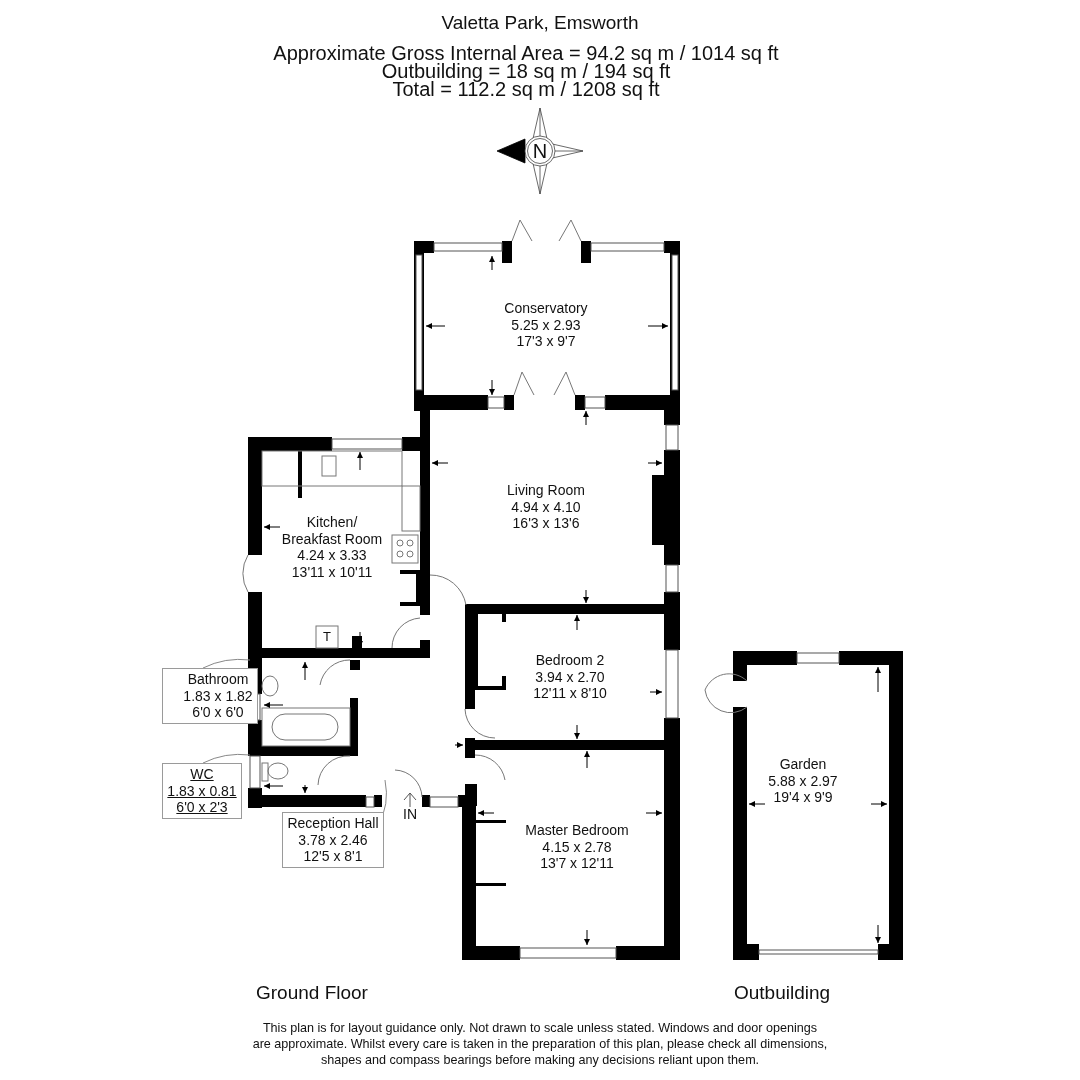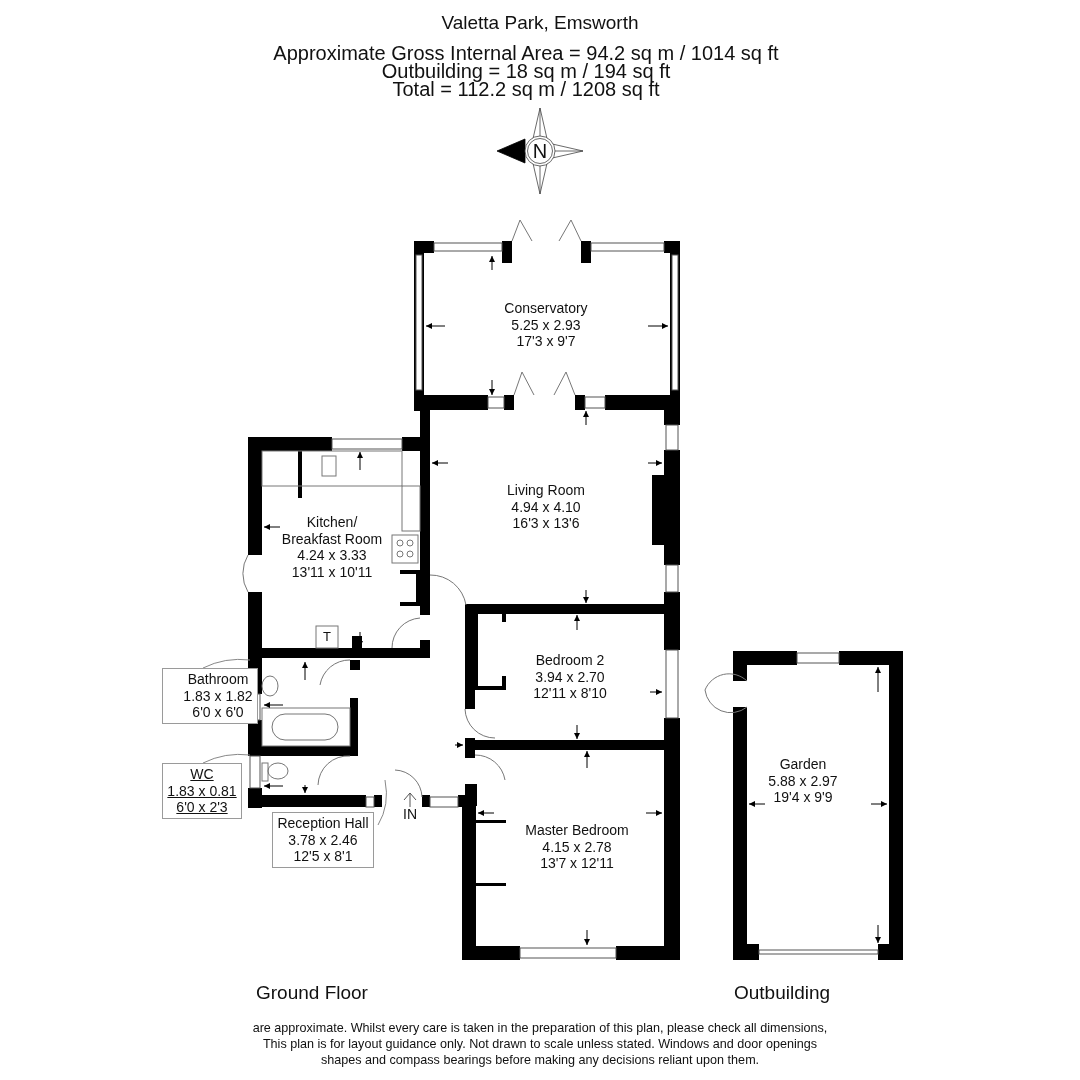--- a/index.html
+++ b/index.html
@@ -251,30 +251,30 @@
   <div>1.83 x 1.82</div>
   <div>6'0 x 6'0</div>
 </div>
 
 <div class="room-label boxed" style="left:162px; top:763px; width:70px;text-decoration:underline;">
   <div>WC</div>
   <div>1.83 x 0.81</div>
   <div>6'0 x 2'3</div>
 </div>
 
-<div class="room-label boxed" style="left:272px; top:812px; width:92px;">
+<div class="room-label boxed" style="left:282px; top:812px; width:92px;">
   <div>Reception Hall</div>
   <div>3.78 x 2.46</div>
   <div>12'5 x 8'1</div>
 </div>
 
 <div class="abs" style="left:526px; top:138px; width:28px; text-align:center; font-size:20px; line-height:26px;">N</div>
 <div class="abs" style="left:400px; top:806px; width:20px; text-align:center; font-size:14px; line-height:16px;">IN</div>
 <div class="abs" style="left:316px; top:628px; width:22px; text-align:center; font-size:13px; line-height:18px;">T</div>
 
 <div class="floor-label" style="left:256px; top:982px;">Ground Floor</div>
 <div class="floor-label" style="left:734px; top:982px;">Outbuilding</div>
 
 <div id="disclaimer" class="abs center">
+  <div>This plan is for layout guidance only. Not drawn to scale unless stated. Windows and door openings</div>
   <div>are approximate. Whilst every care is taken in the preparation of this plan, please check all dimensions,</div>
-  <div>This plan is for layout guidance only. Not drawn to scale unless stated. Windows and door openings</div>
   <div>shapes and compass bearings before making any decisions reliant upon them.</div>
 </div>
 
 </body></html>

